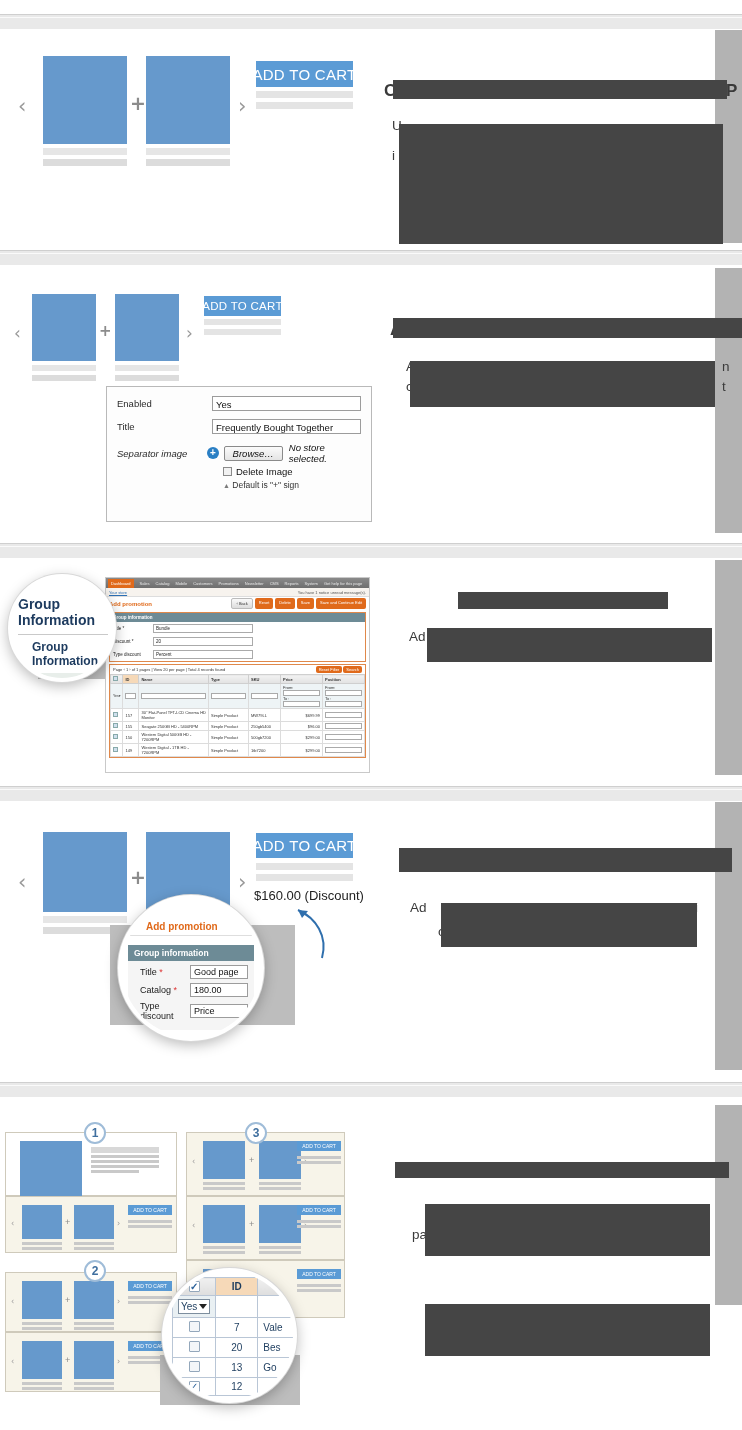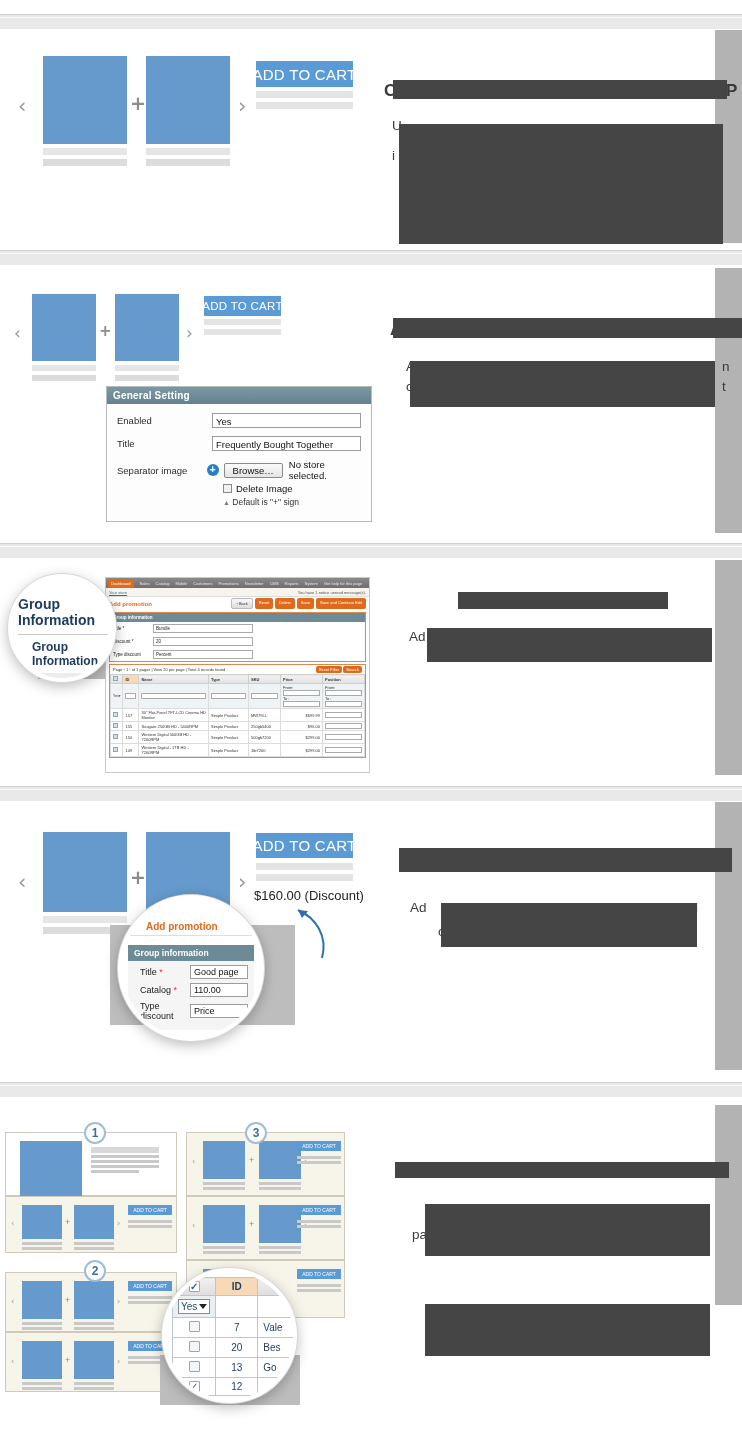--- a/index.html
+++ b/index.html
@@ -221,31 +221,30 @@
       <div class="arrow" style="left:181px;top:37px;font-size:17px;">›</div>
     </div>
 
     <div class="cartbtn" style="left:204px;top:28px;width:77px;height:20px;font-size:11.5px;">ADD TO CART</div>
     <div class="cartlines" style="left:204px;top:51px;width:77px;">
       <i style="height:6px;"></i>
         <i style="height:6px;"></i>
     </div>
 
     <div class="gs" style="left:106px;top:118px;width:266px;height:136px;">
-      <div class="gs-head">General Setting</div>
       <div class="gs-body">
         <div class="gs-row">
           <div class="gs-lbl">Enabled</div>
           <div class="gs-inp">Yes</div>
         </div>
         <div class="gs-row">
           <div class="gs-lbl">Title</div>
           <div class="gs-inp">Frequently Bought Together</div>
         </div>
-        <div class="gs-row" style="margin-bottom:2px;">
+        <div class="gs-row" style="margin-bottom:2px;font-style:italic;">
           <div class="gs-lbl">Separator image</div>
           <div class="plus-ic">+</div>
           <div class="browse">Browse…</div>
           <div class="nofile">No store selected.</div>
         </div>
         <div style="padding-left:106px;font-size:9.5px;color:#111;">
           <span class="chk"></span><span>Delete Image</span>
         </div>
         <div class="hint" style="padding-left:106px;">
           <span class="tri">▲</span>
@@ -456,21 +455,21 @@
         <div class="addpromo" style="padding:22px 0 3px 24px;">Add promotion</div>
         <div style="border-top:1px solid #dedede;margin:0 6px;"></div>
         <div class="gi-head" style="margin:9px 6px 0 6px;">Group information</div>
         <div style="background:#f5f5f5;margin:0 6px;padding-bottom:9px;">
           <div class="gi-row">
             <div class="gi-lbl"><span>Title</span> <span class="gi-req">*</span></div>
             <div class="gi-val">Good page</div>
           </div>
           <div class="gi-row">
             <div class="gi-lbl"><span>Catalog</span> <span class="gi-req">*</span></div>
-            <div class="gi-val">110.00</div>
+            <div class="gi-val">180.00</div>
           </div>
           <div class="gi-row">
             <div class="gi-lbl">Type discount</div>
             <div class="gi-val">Price</div>
           </div>
         </div>
       </div>
     </div>
 
     <div class="redact" style="left:399px;top:48px;width:333px;height:24px;"></div>

